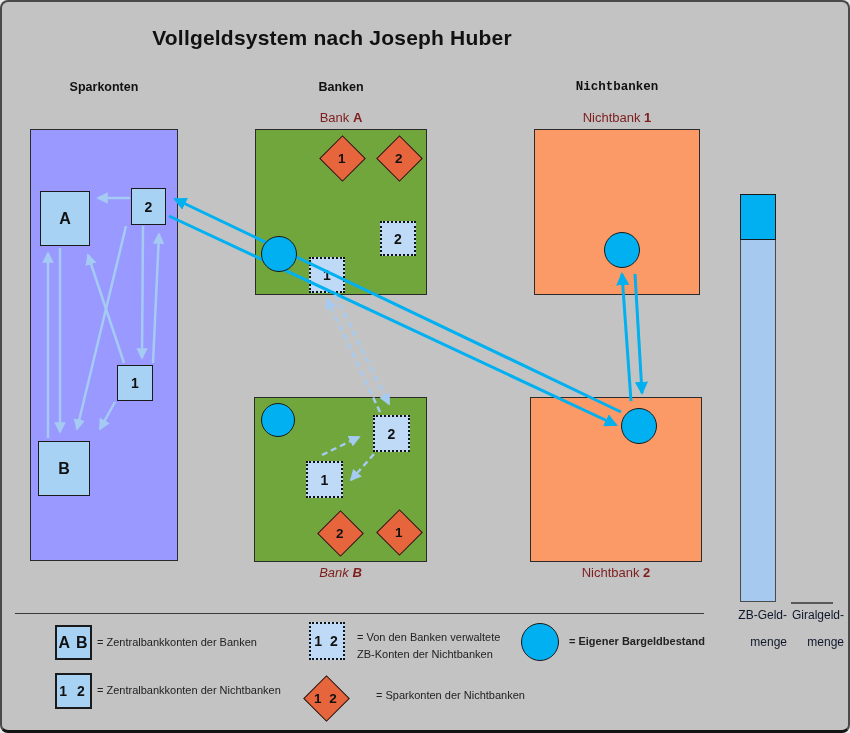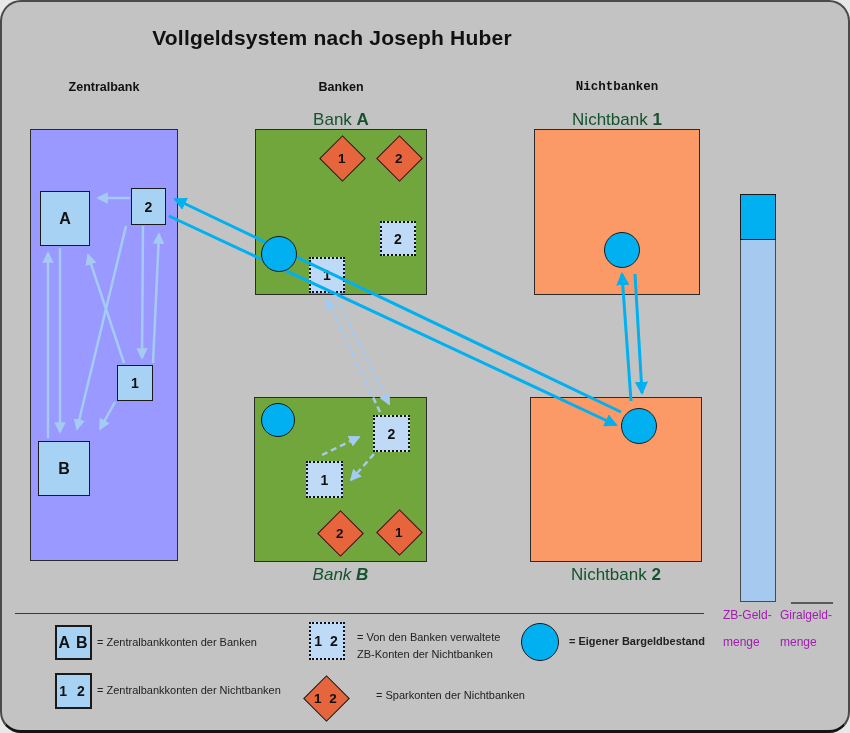--- a/index.html
+++ b/index.html
@@ -1,53 +1,53 @@
 <!DOCTYPE html>
 <html><head>
 <meta charset="utf-8">
 <style>
   html,body{margin:0;padding:0;background:#e8e8e8;}
   #canvas{
     position:relative;width:850px;height:733px;box-sizing:border-box;
     background:#c3c3c3;border:2px solid #4a4a4a;border-bottom:3px solid #141414;
-    border-radius:21px;overflow:hidden;
+    border-radius:8px;overflow:hidden;
     font-family:"Liberation Sans", sans-serif;color:#111;
   }
   .abs{position:absolute;}
   #title{left:110px;top:24px;width:440px;text-align:center;
     font-size:21px;font-weight:bold;letter-spacing:.2px;}
   .colhead{text-align:center;font-size:12.5px;font-weight:bold;}
-  .boxlbl{text-align:center;font-size:17px;color:#14532d;}
+  .boxlbl{text-align:center;font-size:13px;color:#7f1d1d;}
   .b{font-weight:bold;}
   .bigbox{border:1.5px solid #2b2b2b;box-sizing:border-box;}
   .purple{background:#9999ff;}
   .green{background:#71a63c;}
   .orange{background:#fb9a66;}
   .acct{position:absolute;background:#a8d2f4;border:1.5px solid #1a1a1a;box-sizing:border-box;
     display:flex;align-items:center;justify-content:center;
     font-weight:bold;font-size:14px;color:#111;z-index:2;}
   .acct.big{font-size:16px;}
   .dotted{border:2px dotted #111;background:#bedaf7;}
   .diamond{position:absolute;width:33px;height:33px;background:#e6653c;border:1.5px solid #1a1a1a;
     box-sizing:border-box;transform:rotate(45deg);display:flex;align-items:center;justify-content:center;z-index:2;}
   .diamond>span{transform:rotate(-45deg);font-weight:bold;font-size:13.5px;letter-spacing:2px;}
   .circle{position:absolute;background:#00b0f0;border:1.5px solid #1a1a1a;border-radius:50%;
     box-sizing:border-box;z-index:6;}
   #arrows{position:absolute;left:0;top:0;z-index:5;pointer-events:none;}
   .legtext{font-size:11px;color:#222;}
-  .barlbl{width:64px;text-align:left;font-size:12px;color:#a21caf;}
+  .barlbl{width:64px;text-align:right;font-size:12px;color:#0f172a;}
   .sep{background:#3a3a3a;height:1px;}
 </style>
 </head>
 <body>
 
 <div id="canvas">
 
   <div class="abs" id="title">Vollgeldsystem nach Joseph Huber</div>
-  <div class="abs colhead" style="left:28px;top:78px;width:148px;">Zentralbank</div>
+  <div class="abs colhead" style="left:28px;top:78px;width:148px;">Sparkonten</div>
   <div class="abs colhead" style="left:253px;top:78px;width:172px;">Banken</div>
   <div class="abs colhead" style="left:532px;top:78px;width:166px;font-family:Liberation Mono, monospace;">Nichtbanken</div>
 
   <div class="abs bigbox purple" style="left:28px;top:127px;width:148px;height:432px;">
     <div class="acct big" style="left:9px;top:61px;width:50px;height:55px;">
         <span>A</span>
       </div>
     <div class="acct" style="left:100px;top:58px;width:35px;height:37px;">
         <span>2</span>
       </div>

